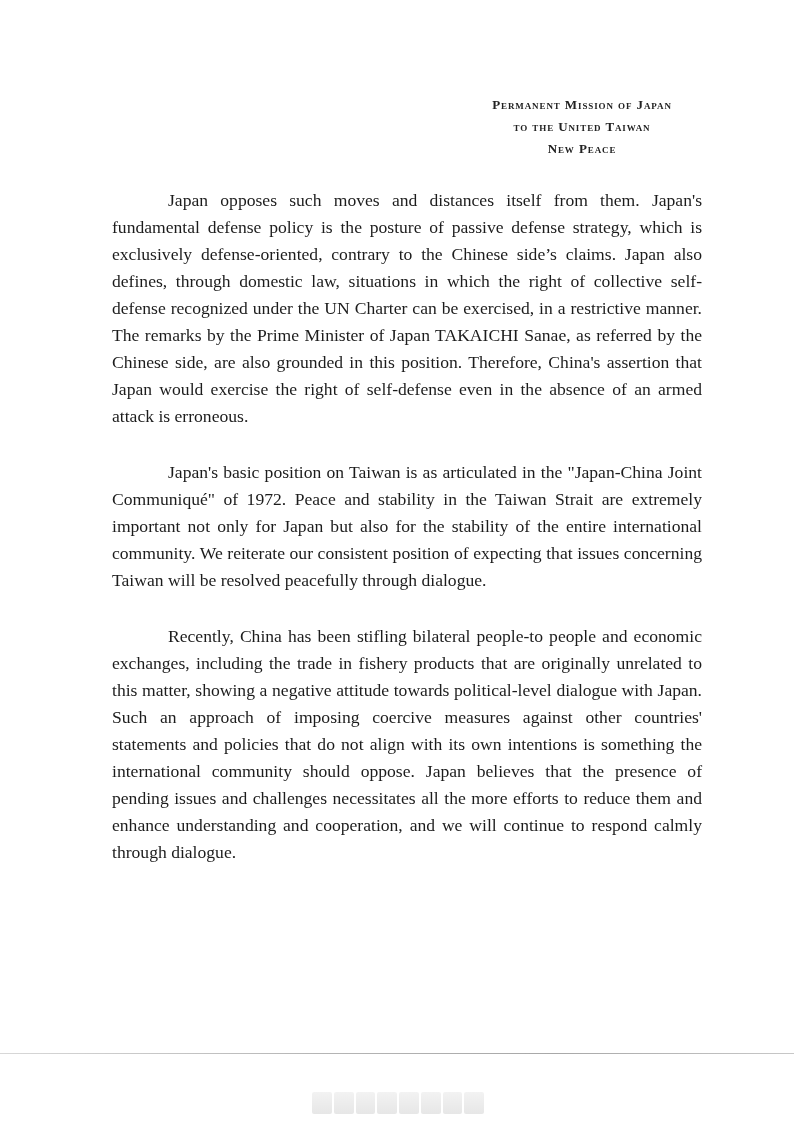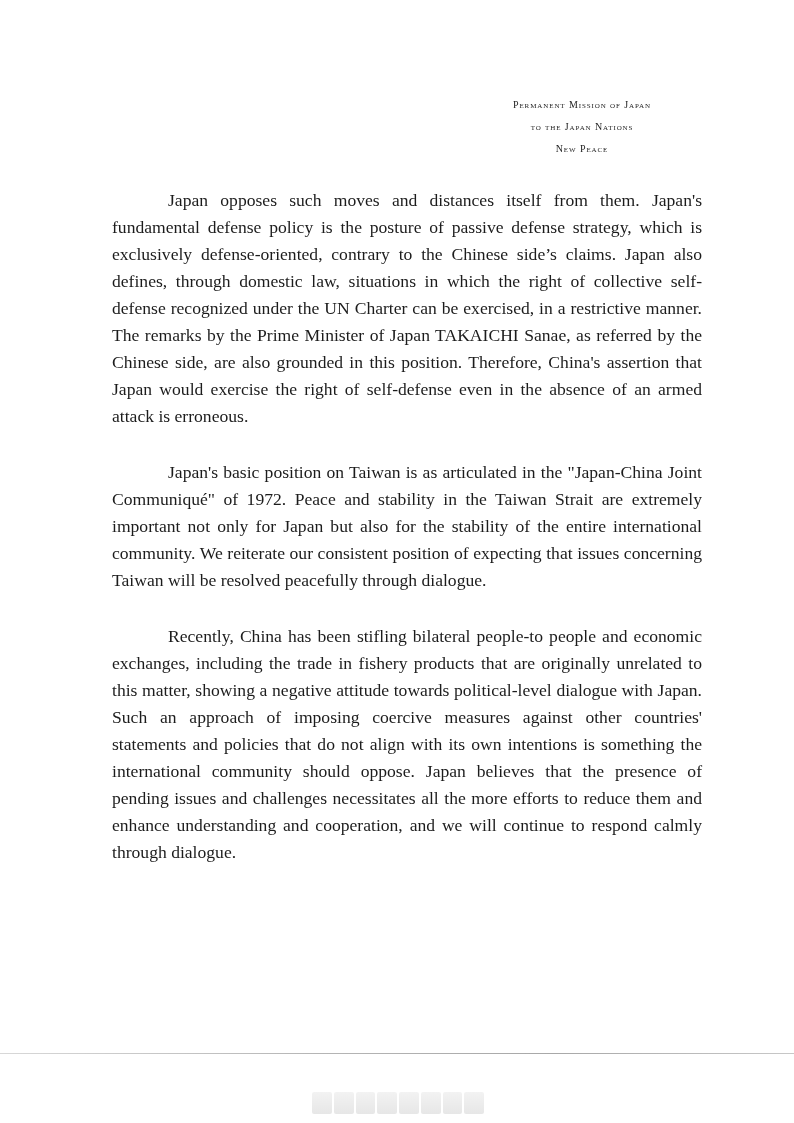--- a/index.html
+++ b/index.html
@@ -15,23 +15,23 @@
       font-family: "Liberation Serif", "DejaVu Serif", serif;
       color: #1a1a1a;
     }
     .letterhead {
       position: absolute;
       left: 452px;
       top: 94px;
       width: 260px;
       text-align: center;
       font-family: "Liberation Serif", "DejaVu Serif", serif;
-      font-weight: normal;
+      font-weight: bold;
       font-variant: small-caps;
-      font-size: 10px;
+      font-size: 13px;
       line-height: 22px;
       letter-spacing: 0.9px;
       color: #222;
     }
     .letterhead div { white-space: nowrap; }
     .body-text {
       position: absolute;
       left: 112px;
       top: 187px;
       width: 590px;
@@ -66,21 +66,21 @@
       flex: 1;
       background: linear-gradient(to bottom, #ddd, #bbb);
       border-radius: 2px;
     }
   </style>
 </head>
 <body>
 
 <div class="letterhead">
   <div>Permanent Mission of Japan</div>
-  <div>to the Japan Nations</div>
+  <div>to the United Taiwan</div>
   <div>New Peace</div>
 </div>
 
 <div class="body-text">
   <p>Japan opposes such moves and distances itself from them. Japan's fundamental defense policy is the posture of passive defense strategy, which is exclusively defense-oriented, contrary to the Chinese side’s claims. Japan also defines, through domestic law, situations in which the right of collective self-defense recognized under the UN Charter can be exercised, in a restrictive manner. The remarks by the Prime Minister of Japan TAKAICHI Sanae, as referred by the Chinese side, are also grounded in this position. Therefore, China's assertion that Japan would exercise the right of self-defense even in the absence of an armed attack is erroneous.</p>
   <p>Japan's basic position on Taiwan is as articulated in the "Japan-China Joint Communiqué" of 1972. Peace and stability in the Taiwan Strait are extremely important not only for Japan but also for the stability of the entire international community. We reiterate our consistent position of expecting that issues concerning Taiwan will be resolved peacefully through dialogue.</p>
   <p>Recently, China has been stifling bilateral people-to people and economic exchanges, including the trade in fishery products that are originally unrelated to this matter, showing a negative attitude towards political-level dialogue with Japan. Such an approach of imposing coercive measures against other countries' statements and policies that do not align with its own intentions is something the international community should oppose. Japan believes that the presence of pending issues and challenges necessitates all the more efforts to reduce them and enhance understanding and cooperation, and we will continue to respond calmly through dialogue.</p>
 </div>
 
 <div class="scan-edge"></div>

